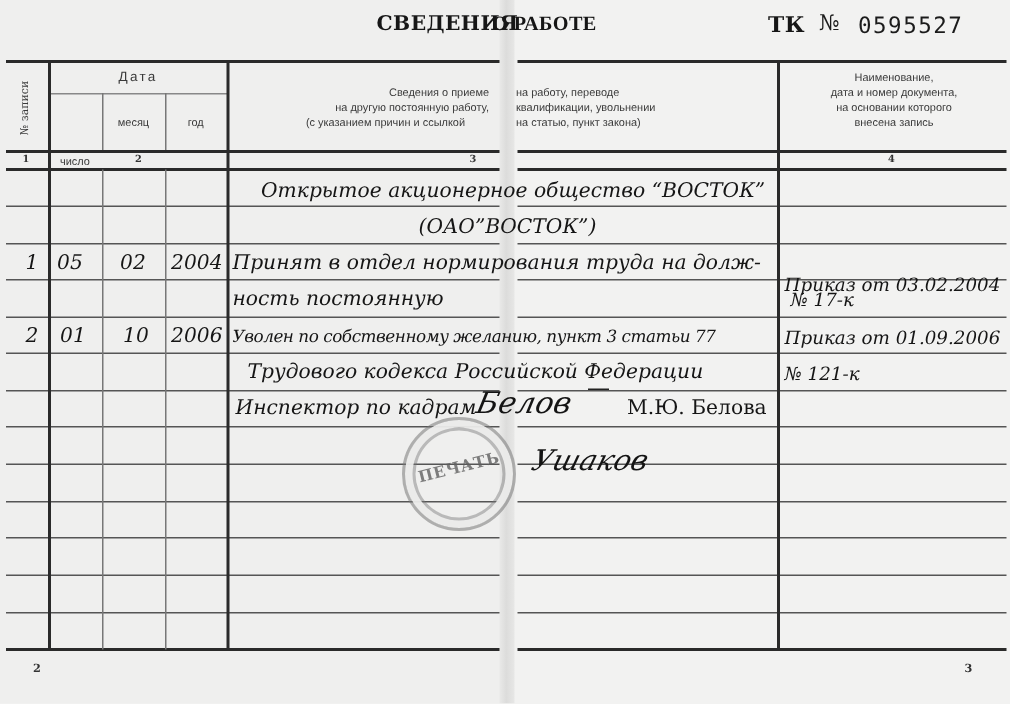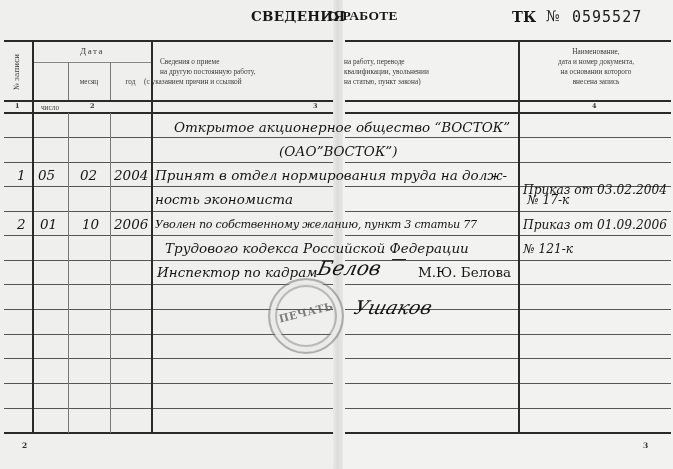--- a/index.html
+++ b/index.html
@@ -18,24 +18,24 @@
     font-size:13.5px; letter-spacing:0.3px; color:#161616; white-space:nowrap; }
   .tk-label { position:absolute; top:8px; left:512px; font-weight:bold; font-size:14.5px; }
   .tk-no { position:absolute; top:8px; left:546px; font-size:14.5px; }
   .tk-num { position:absolute; top:8px; left:572px; font-family:"DejaVu Sans Mono", monospace; font-size:15px; letter-spacing:1px; }
 
   .hline { position:absolute; height:1px; background:#555; }
   .hline.thick { height:2px; background:#2a2a2a; }
   .vline { position:absolute; width:1px; background:#777; }
   .vline.thick { width:2px; background:#2a2a2a; }
 
-  .hdr { position:absolute; font-family:Liberation Serif, serif; font-size:7.3px; color:#3a3a3a;
+  .hdr { position:absolute; font-family:Liberation Sans, sans-serif; font-size:7.3px; color:#3a3a3a;
     line-height:10px; white-space:nowrap; }
   .hdr.center { text-align:center; }
-  .hdr.right { }
+  .hdr.right { text-align:right; }
   .vert { position:absolute; left:4px; top:44px; width:24px; height:56px; }
   .vert span { position:absolute; left:50%; top:50%; transform:translate(-50%,-50%) rotate(-90deg);
     font-size:7.3px; white-space:nowrap; color:#3a3a3a; }
   .colnum { position:absolute; font-size:6.5px; font-weight:bold; color:#333; }
 
   .cell { position:absolute; font-family:"DejaVu Serif", serif; font-style:italic; font-size:13.5px;
     white-space:nowrap; color:#151515; line-height:18px; }
   .cell.small { font-size:12.2px; }
   .cell.tight { font-size:11.2px; letter-spacing:-0.3px; }
 
@@ -131,21 +131,21 @@
 
 <div class="cell" style="left:279px; top:142px;">(ОАО”ВОСТОК”)</div>
 
 <div class="cell" style="left:17px; top:166px;">1</div>
 <div class="cell" style="left:38px; top:166px;">05</div>
 <div class="cell" style="left:80px; top:166px;">02</div>
 <div class="cell" style="left:114px; top:166px;">2004</div>
 <div class="cell" style="left:155px; top:166px;">Принят в отдел нормирования труда на долж-</div>
 <div class="cell small" style="left:523px; top:181px;">Приказ от 03.02.2004</div>
 
-<div class="cell" style="left:155px; top:190px;">ность экономиста</div>
+<div class="cell" style="left:155px; top:190px;">ность постоянную</div>
 <div class="cell small" style="left:527px; top:191px;">№ 17-к</div>
 
 <div class="cell" style="left:17px; top:215px;">2</div>
 <div class="cell" style="left:40px; top:215px;">01</div>
 <div class="cell" style="left:82px; top:215px;">10</div>
 <div class="cell" style="left:114px; top:215px;">2006</div>
 <div class="cell tight" style="left:155px; top:216px;">Уволен по собственному желанию, пункт 3 статьи 77</div>
 <div class="cell small" style="left:523px; top:216px;">Приказ от 01.09.2006</div>
 
 <div class="cell" style="left:165px; top:239px;">Трудового кодекса Российской Федерации</div>

